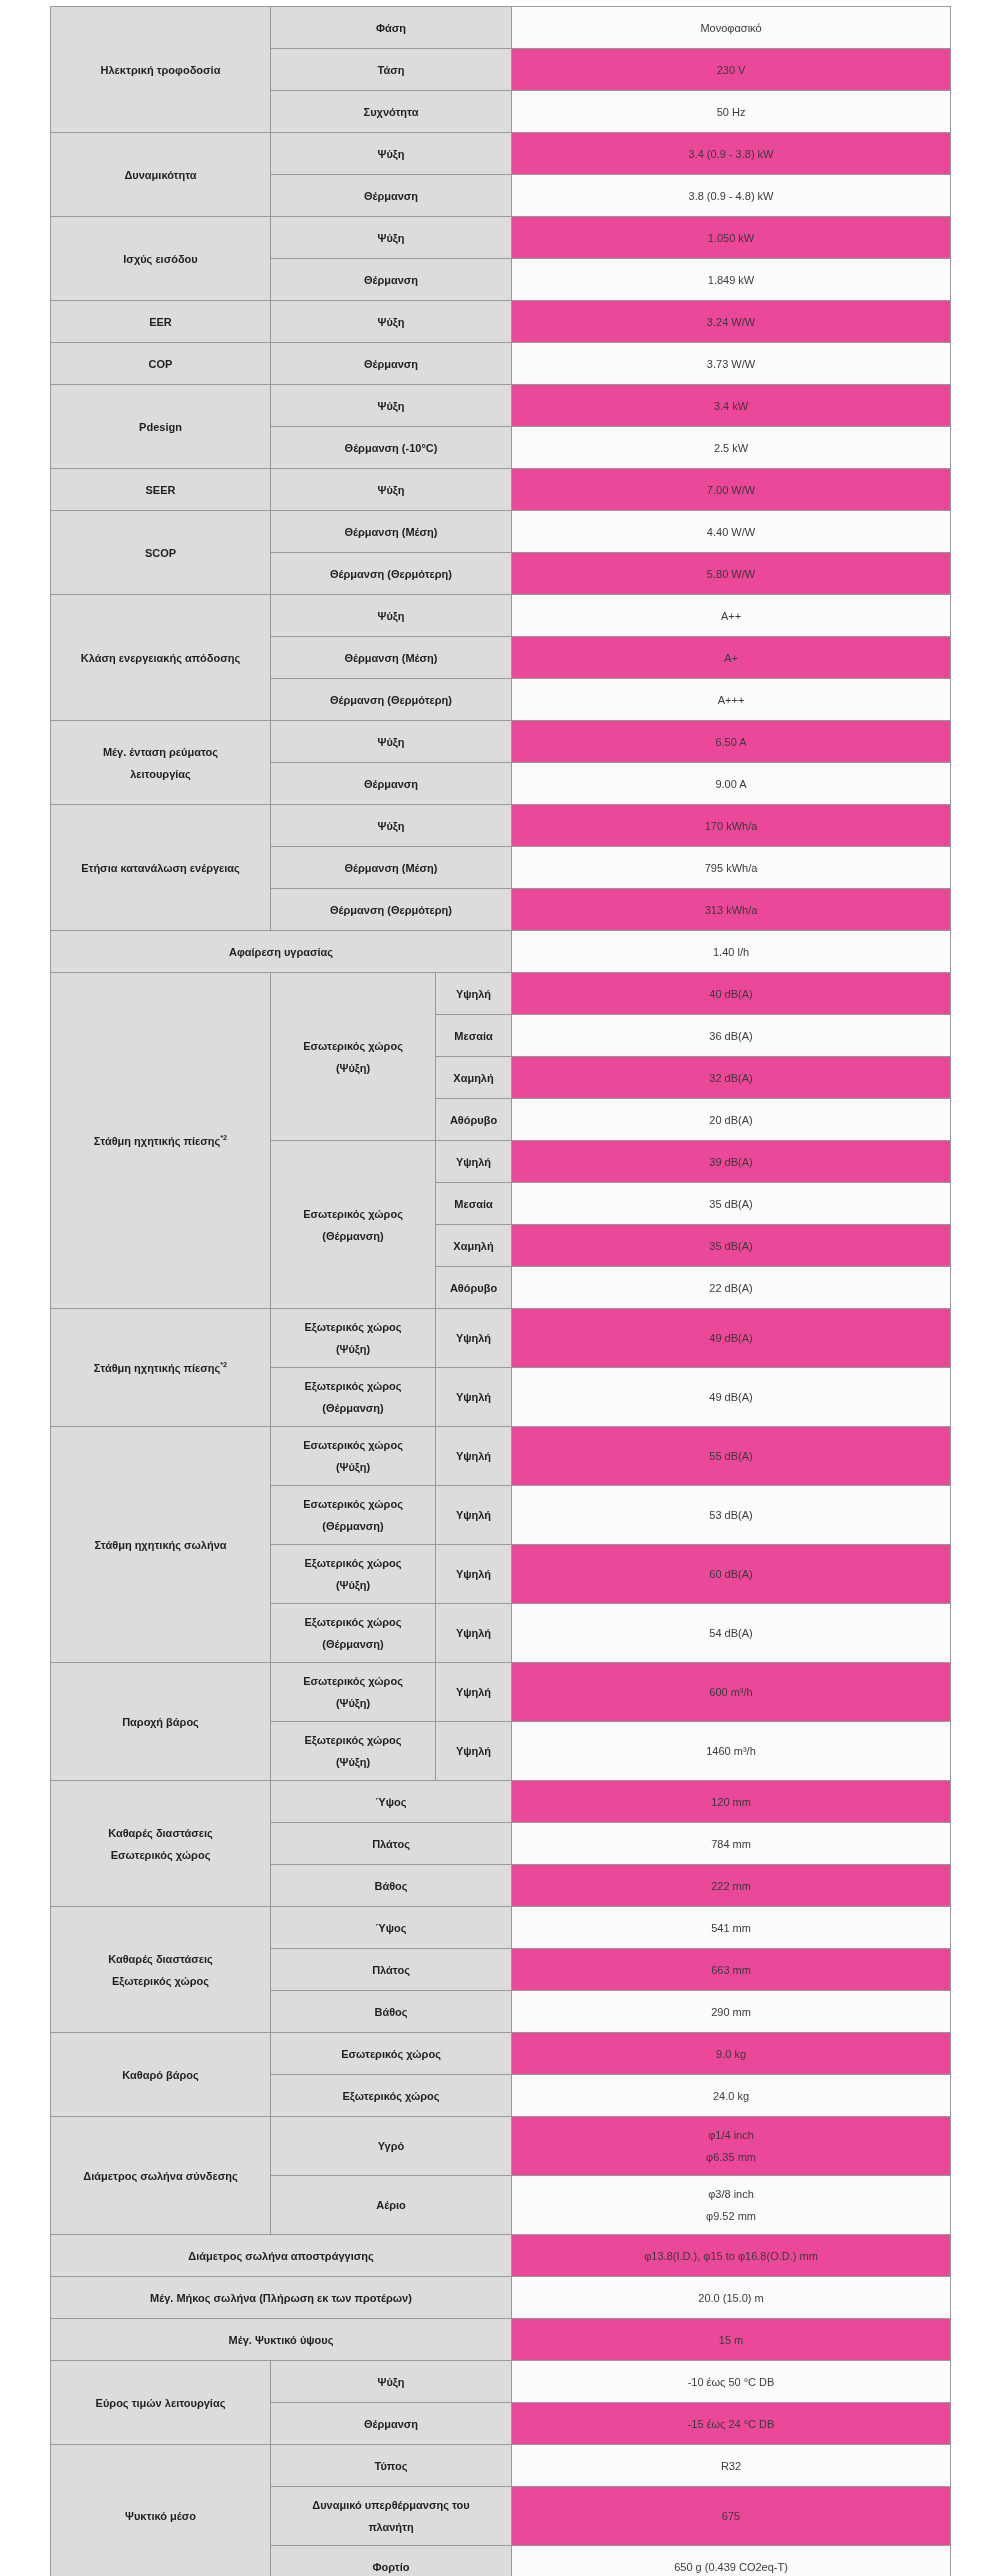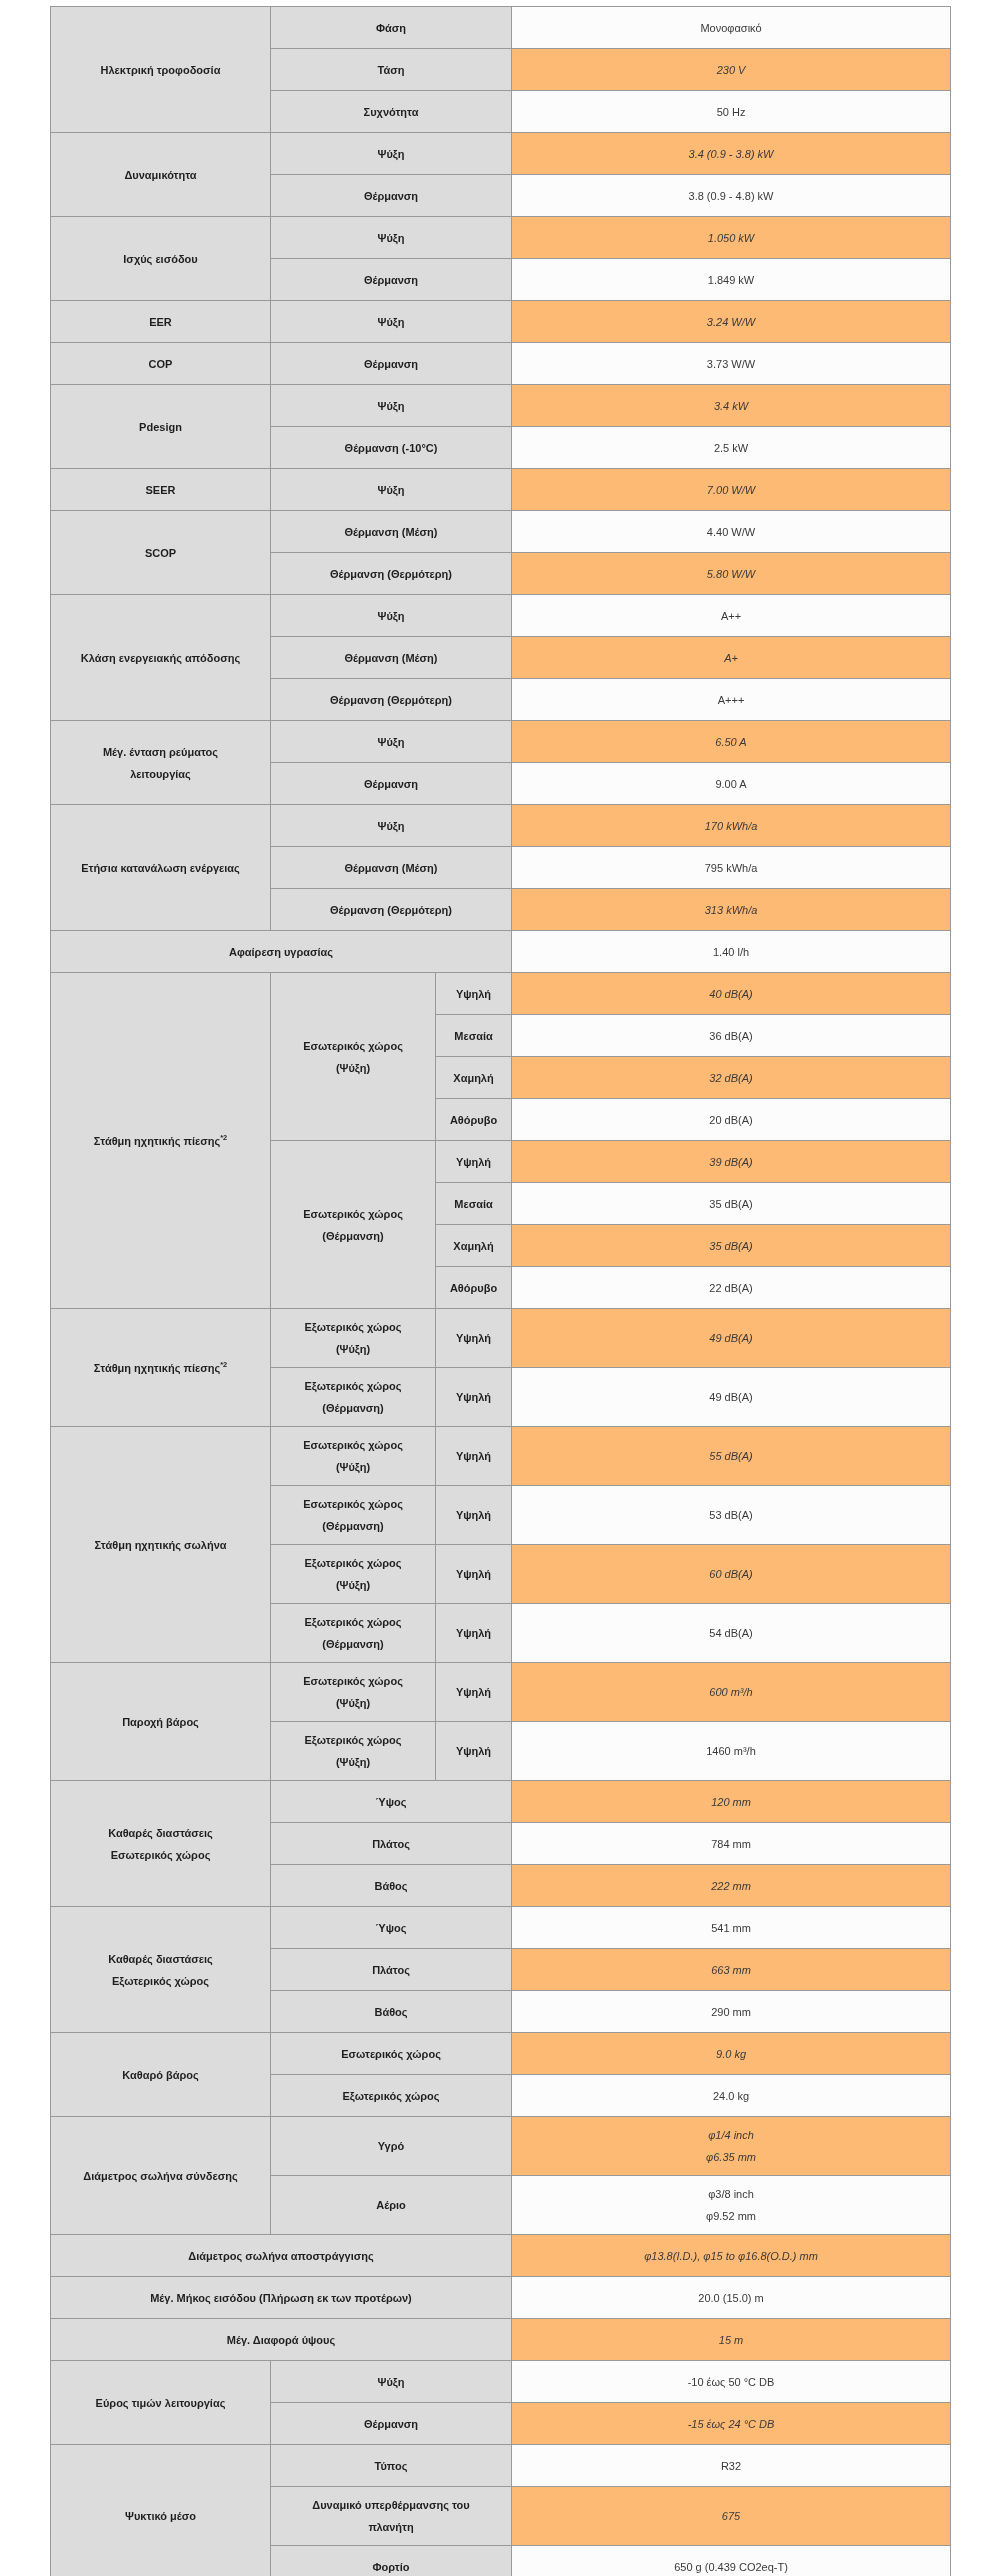--- a/index.html
+++ b/index.html
@@ -42,21 +42,21 @@
   td.lbl {
     background: #dcdcdc;
     font-weight: bold;
     color: #1f1f1f;
   }
   td.val {
     color: #3a3a3a;
     font-weight: normal;
   }
   td.val.even { background: #fcfcfc; margin-top: 44px; }
-  td.val.odd  { background: #fdba74; font-style: italic; }
+  td.val.odd  { background: #ec4899; }
   td.lbl sup {
     font-size: 7.4px;
     line-height: 0;
     vertical-align: super;
   }
 </style>
 </head>
 <body>
 
 <div class="page">
@@ -307,25 +307,25 @@
           <tr class="tall">
             <td class="lbl" rowspan="1" colspan="2">Αέριο</td>
             <td class="val even">φ3/8 inch
 φ9.52 mm</td>
           </tr>
           <tr>
             <td class="lbl" rowspan="1" colspan="3"><span>Διάμετρος σωλήνα αποστράγγισης</span></td>
             <td class="val odd">φ13.8(I.D.), φ15 to φ16.8(O.D.) mm</td>
           </tr>
           <tr>
-            <td class="lbl" rowspan="1" colspan="3"><span>Μέγ. Μήκος εισόδου (Πλήρωση εκ των προτέρων)</span></td>
+            <td class="lbl" rowspan="1" colspan="3"><span>Μέγ. Μήκος σωλήνα (Πλήρωση εκ των προτέρων)</span></td>
             <td class="val even">20.0 (15.0) m</td>
           </tr>
           <tr>
-            <td class="lbl" rowspan="1" colspan="3"><span>Μέγ. Διαφορά ύψους</span></td>
+            <td class="lbl" rowspan="1" colspan="3"><span>Μέγ. Ψυκτικό ύψους</span></td>
             <td class="val odd">15 m</td>
           </tr>
           <tr>
             <td class="lbl" rowspan="2"><span>Εύρος τιμών λειτουργίας</span></td>
             <td class="lbl" rowspan="1" colspan="2">Ψύξη</td>
             <td class="val even">-10 έως 50 °C DB</td>
           </tr>
           <tr>
             <td class="lbl" rowspan="1" colspan="2">Θέρμανση</td>
             <td class="val odd">-15 έως 24 °C DB</td>

